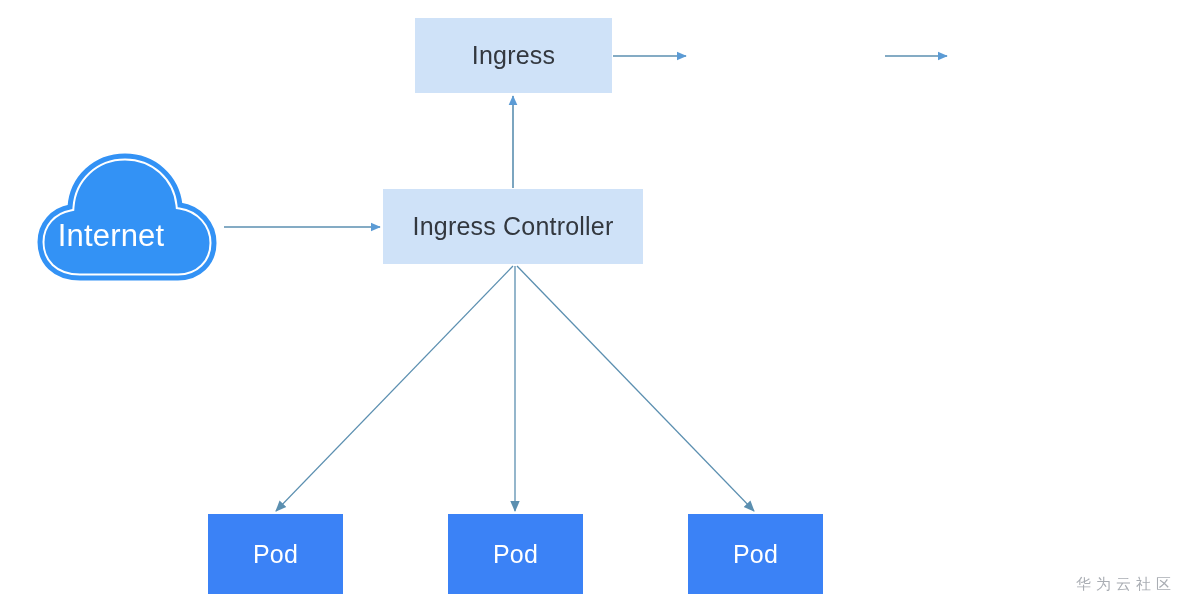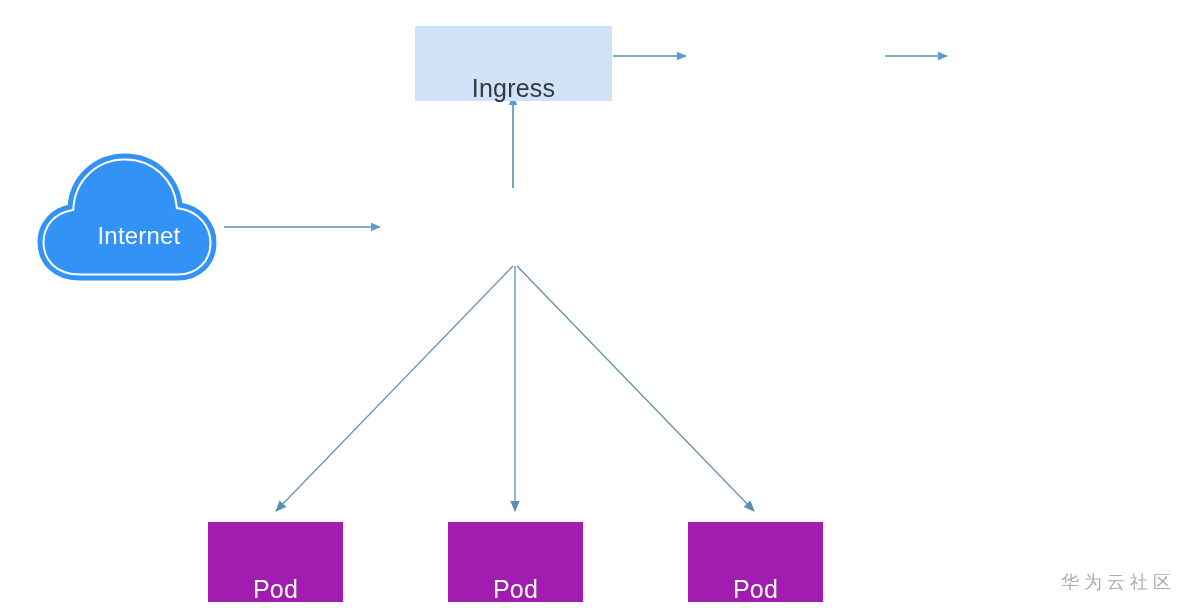--- a/index.html
+++ b/index.html
@@ -22,76 +22,75 @@
     left: 0;
     top: 0;
     width: 1190px;
     height: 608px;
     pointer-events: none;
   }
   .node {
     position: absolute;
     box-sizing: border-box;
     display: flex;
-    align-items: flex-end;
+    align-items: center;
     justify-content: center;
     font-size: 25px;
     line-height: 1;
     letter-spacing: 0.2px;
     white-space: nowrap;
-    margin-top: 8px;
   }
   .node-light {
     background: #cfe2f8;
     color: #33383f;
   }
   .node-green {
     background: #4fc2a0;
     color: #ffffff;
   }
   .node-blue {
-    background: #a21caf;
+    background: #3b82f6;
     color: #ffffff;
   }
   #ingress-box      { left: 415px; top: 18px;  width: 197px; height: 75px; }
   #service-box      { left: 688px; top: 18px;  width: 196px; height: 75px; }
   #endpoint-box     { left: 949px; top: 18px;  width: 196px; height: 75px; }
   #controller-box   { left: 383px; top: 189px; width: 260px; height: 75px; }
   #pod-box-1        { left: 208px; top: 514px; width: 135px; height: 80px; }
   #pod-box-2        { left: 448px; top: 514px; width: 135px; height: 80px; }
   #pod-box-3        { left: 688px; top: 514px; width: 135px; height: 80px; }
 
   #internet-cloud {
     position: absolute;
     left: 34px;
     top: 150px;
     width: 190px;
     height: 136px;
   }
   #internet-label {
     position: absolute;
-    left: 44px;
+    left: 16px;
     top: 150px;
     width: 190px;
     height: 136px;
     display: flex;
     align-items: center;
     justify-content: center;
-    font-size: 24px;
+    font-size: 31px;
     color: #ffffff;
     letter-spacing: 0.2px;
     padding-top: 36px;
     box-sizing: border-box;
     pointer-events: none;
   }
   #watermark {
     position: absolute;
     right: 14px;
     bottom: 14px;
-    font-size: 18px;
+    font-size: 15px;
     color: #a9adb3;
     letter-spacing: 5px;
     font-family: "DejaVu Sans", sans-serif;
   }
 </style>
 </head>
 <body>
 
 <div id="canvas">
 
@@ -137,20 +136,23 @@
              C180,113 165,128 144,128 Z" fill="none" stroke="#3392f5" stroke-width="5"></path>
   </svg>
   <div id="internet-label">Internet</div>
 
   <div id="ingress-box" class="node node-light">
     <span>Ingress</span>
   </div>
 
 
 
+  <div id="controller-box" class="node node-light">
+    <span>Ingress Controller</span>
+  </div>
 
   <div id="pod-box-1" class="node node-blue">
     <span>Pod</span>
   </div>
 
   <div id="pod-box-2" class="node node-blue">
     <span>Pod</span>
   </div>
 
   <div id="pod-box-3" class="node node-blue">

